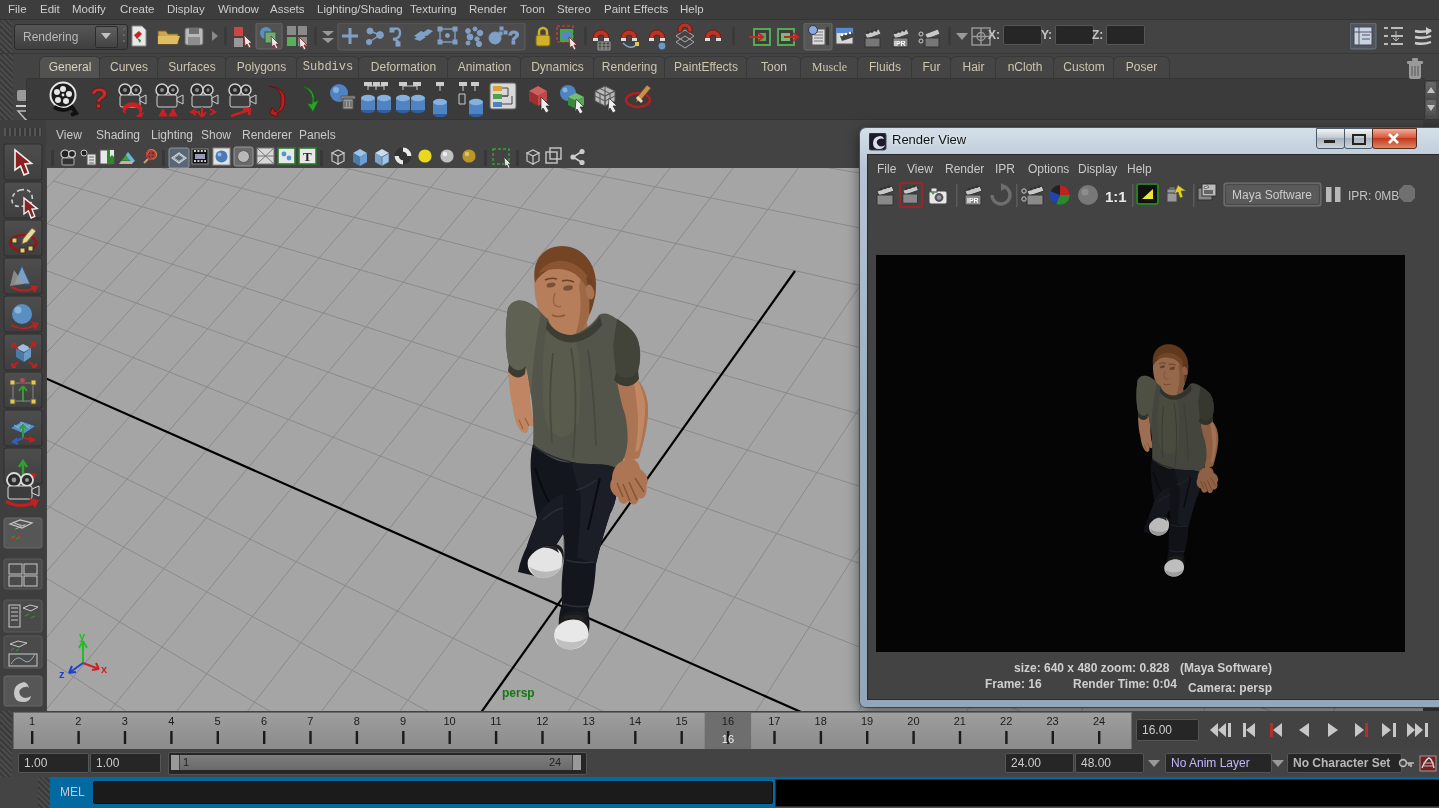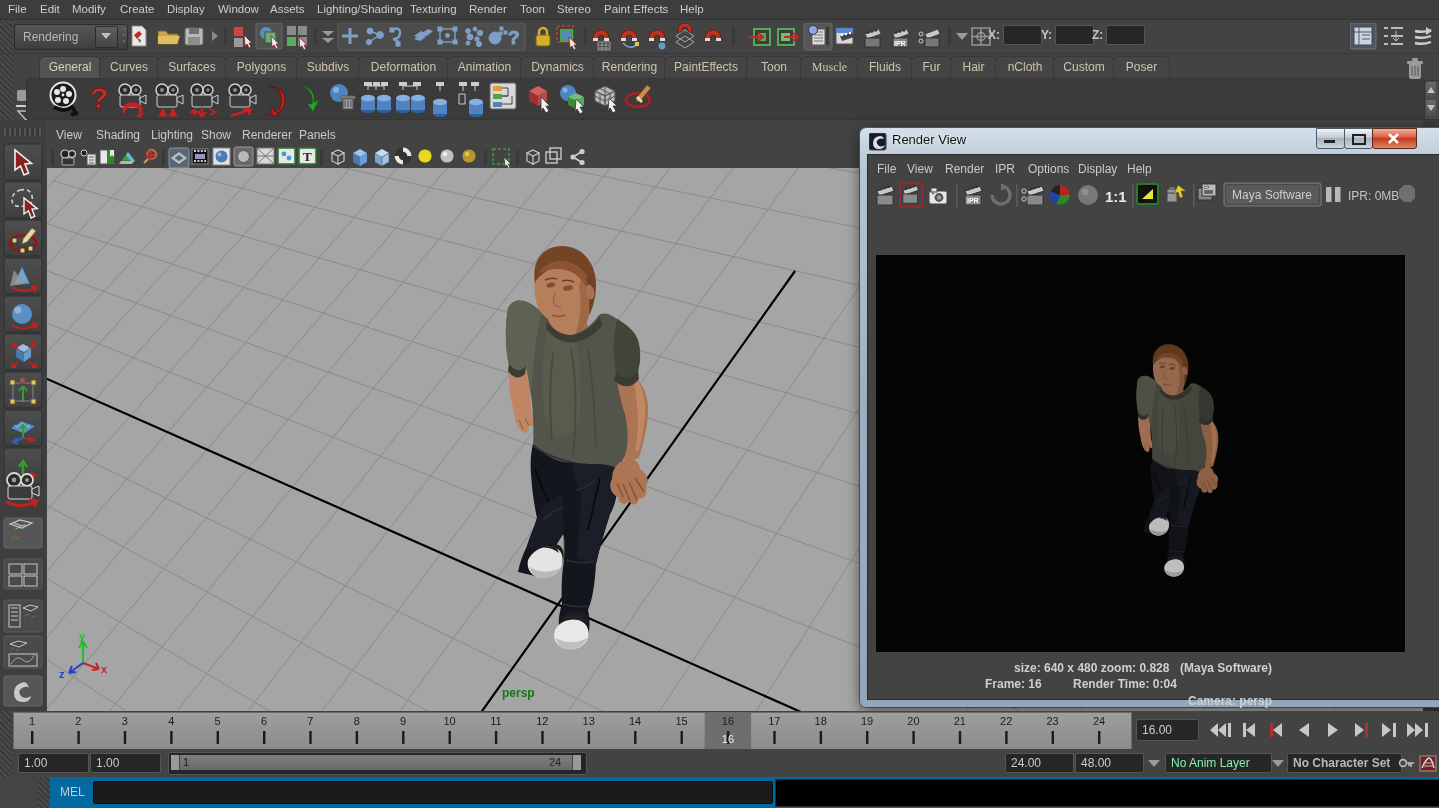--- a/index.html
+++ b/index.html
@@ -274,21 +274,21 @@
   <div style="position:absolute;left:16px;top:51px;width:19px;height:2px;background:#cfcfcf;"></div>
   <div style="position:absolute;left:19px;top:56px;width:0;height:0;border-left:7px solid transparent;border-right:7px solid transparent;border-top:8px solid transparent;border-top-color:#3a3a3a;outline:none;"></div>
   <svg style="position:absolute;left:16px;top:55px;" width="20" height="12">
       <path d="M2 2 h16 l-8 9 z" fill="none" stroke="#bbb" stroke-width="1.5"></path>
     </svg>
   <div class="tabs" id="tabs">
     <div class="tab active" style="left:13px;width:60px;">General</div>
     <div class="tab" style="left:73px;width:58px;">Curves</div>
     <div class="tab" style="left:131px;width:68px;">Surfaces</div>
     <div class="tab" style="left:199px;width:71px;">Polygons</div>
-    <div class="tab" style="left:270px;width:62px;">Subdivs</div>
+    <div class="tab" style="left:270px;width:62px;font-family:Liberation Mono, monospace;">Subdivs</div>
     <div class="tab" style="left:332px;width:89px;">Deformation</div>
     <div class="tab" style="left:421px;width:73px;">Animation</div>
     <div class="tab" style="left:494px;width:73px;">Dynamics</div>
     <div class="tab" style="left:567px;width:71px;">Rendering</div>
     <div class="tab" style="left:638px;width:82px;">PaintEffects</div>
     <div class="tab" style="left:720px;width:54px;">Toon</div>
     <div class="tab" style="left:774px;width:57px;font-family:Liberation Serif, serif;">Muscle</div>
     <div class="tab" style="left:831px;width:54px;">Fluids</div>
     <div class="tab" style="left:885px;width:39px;">Fur</div>
     <div class="tab" style="left:924px;width:45px;">Hair</div>
@@ -915,21 +915,21 @@
             <use href="#charfig" transform="translate(-3.7,44.4) scale(0.5757)"></use>
           </g>
       </svg>
     </div>
 
     <div style="position:absolute;left:0;top:506px;width:557px;height:40px;color:#cfcfcf;font-size:12px;font-weight:bold;">
       <span style="position:absolute;left:146px;top:0px;">size: 640 x 480 zoom: 0.828</span>
         <span style="position:absolute;left:312px;top:0px;">(Maya Software)</span>
       <span style="position:absolute;left:117px;top:16px;">Frame: 16</span>
         <span style="position:absolute;left:205px;top:16px;">Render Time: 0:04</span>
-        <span style="position:absolute;left:320px;top:33px;">Camera: persp</span>
+        <span style="position:absolute;left:320px;top:20px;">Camera: persp</span>
     </div>
   </div>
 </div>
 
 <div class="abs ruler-row" id="rulerrow">
   <div class="grip" style="height:38px;"></div>
   <div style="position:absolute;left:13px;top:1px;width:1117px;height:36px;background:linear-gradient(180deg,#9e9e9e,#8b8b8b);border:1px solid #6a6a6a;">
     <svg width="1117" height="36" viewBox="0 0 1117 36" id="rulersvg">
         <rect x="690.7" y="0" width="46.4" height="36" fill="#6e6e6e"></rect>
         <text x="18.0" y="12" font-size="11" fill="#1c1c1c" text-anchor="middle">1</text>
@@ -1020,21 +1020,21 @@
   <div style="position:absolute;left:168px;top:3px;width:417px;height:21px;background:#262626;border:1px solid #555;border-radius:2px;">
     <div style="position:absolute;left:2px;top:2px;width:409px;height:15px;background:linear-gradient(180deg,#7d7d7d,#6a6a6a);border-radius:2px;"></div>
     <div style="position:absolute;left:2px;top:2px;width:8px;height:15px;background:#999;border-right:1px solid #444;"></div>
     <div style="position:absolute;left:403px;top:2px;width:8px;height:15px;background:#999;border-left:1px solid #444;"></div>
     <div style="position:absolute;left:14px;top:3px;color:#222;font-size:11px;">1</div>
     <div style="position:absolute;left:380px;top:3px;color:#222;font-size:11px;">24</div>
   </div>
   <div class="field" style="left:1005px;top:4px;width:62px;height:18px;">24.00</div>
   <div class="field" style="left:1075px;top:4px;width:62px;height:18px;">48.00</div>
   <div style="position:absolute;left:1148px;top:11px;width:0;height:0;border-left:6px solid transparent;border-right:6px solid transparent;border-top:7px solid #999;"></div>
-  <div class="field" style="left:1165px;top:4px;width:100px;height:18px;color:#86efac;">No Anim Layer</div>
+  <div class="field" style="left:1165px;top:4px;width:100px;height:18px;color:#c4b5fd;">No Anim Layer</div>
   <div style="position:absolute;left:1272px;top:11px;width:0;height:0;border-left:6px solid transparent;border-right:6px solid transparent;border-top:7px solid #999;"></div>
   <div class="field" style="left:1287px;top:4px;width:108px;height:18px;color:#b8b8b8;font-weight:bold;">No Character Set</div>
   <svg class="abs" style="left:1398px;top:6px;" width="40" height="18">
     <circle cx="5" cy="8" r="3.4" fill="none" stroke="#bbb" stroke-width="1.6"></circle>
       <path d="M8 8 h8 m-3 0 v4 m-2 -4 v3" stroke="#bbb" stroke-width="1.6" fill="none"></path>
     <g transform="translate(22,0)">
         <rect x="0" y="1" width="16" height="15" fill="#752020" stroke="#999"></rect>
         <path d="M2 13 q4 -9 7 -10 q3 1 5 10" stroke="#ddd" stroke-width="1.4" fill="none"></path>
         <path d="M3 8 h11 M4 11 h10" stroke="#bbb"></path>
       </g>

